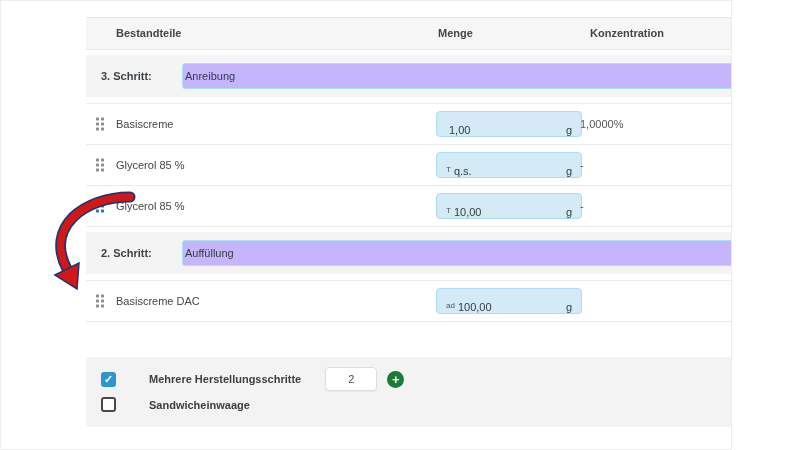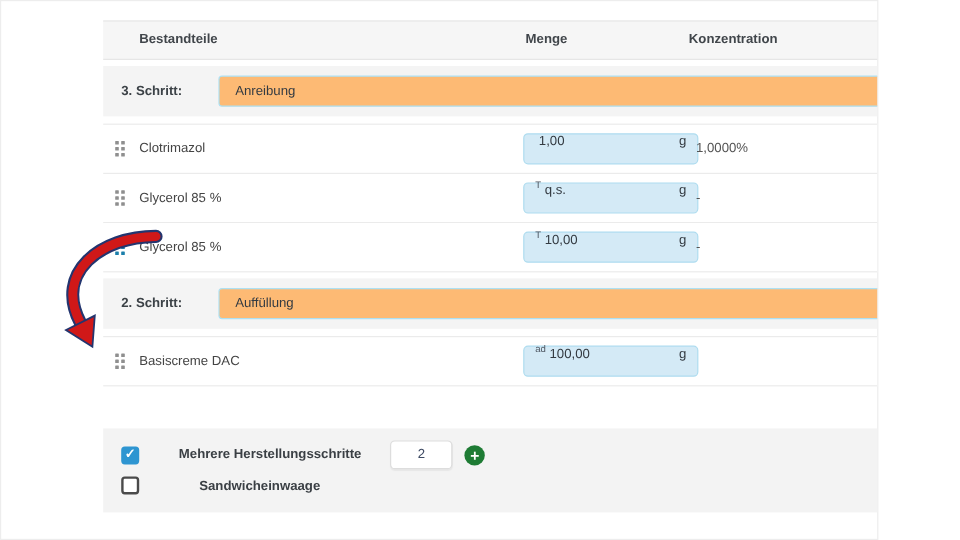--- a/index.html
+++ b/index.html
@@ -4,57 +4,57 @@
 <style>
   html,body{margin:0;padding:0;background:#fff;}
   .app{position:relative;width:732px;height:450px;background:#fff;border:1px solid #ededed;
        box-sizing:border-box;font-family:"Liberation Sans",sans-serif;font-size:11px;color:#333;overflow:hidden;}
 
   
   .tbl{position:absolute;left:85px;top:16px;width:680px;}
   .thead{position:relative;height:31px;background:#f6f6f6;border-top:1px solid #e6e6e6;
          border-bottom:1px solid #e6e6e6;font-weight:bold;color:#41464b;}
   .thead span{position:absolute;line-height:31px;}
-  .h-best{left:30px;} .h-menge{left:352px;} .h-konz{left:488px;} .h-akt{right:2px;}
+  .h-best{left:30px;} .h-menge{left:352px;} .h-konz{left:504px;} .h-akt{right:2px;}
 
   .row{position:relative;}
   .ing{height:40px;background:#fff;border-bottom:1px solid #ebebeb;}
   .ing.first{border-top:1px solid #ebebeb;}
   .vcell{position:absolute;top:50%;transform:translateY(-50%);}
 
   .handle{left:10px;display:grid;grid-template-columns:repeat(2,3px);grid-auto-rows:3px;gap:2px;cursor:grab;}
   .handle i{background:#8f8f8f;border-radius:0.5px;}
   .handle.active i{background:#1b7fab;}
 
   .name{left:30px;color:#444;}
 
   .qty{left:350px;width:146px;height:26px;box-sizing:border-box;background:#d4eaf6;
-       border:1px solid #aedcef;border-radius:4px;display:flex;align-items:flex-start;padding:0 9px;cursor:text;}
+       border:1px solid #aedcef;border-radius:4px;display:flex;align-items:flex-end;padding:0 9px;cursor:text;}
   .qty .prefix{font-size:8px;position:relative;top:-3px;margin-right:3px;color:#4c5560;}
   .qty .amount{flex:1;text-align:left;color:#343b42;}
   .qty .unit{color:#343b42;}
 
   .konz{left:494px;color:#555;}
 
   .kebab{right:14px;display:grid;grid-auto-rows:3px;gap:2px;cursor:pointer;background:none;border:none;padding:0;}
   .kebab i{width:3px;background:#1b7fab;border-radius:0.5px;}
 
   .step{height:42px;margin:5px 0 6px 0;background:#f4f4f4;display:flex;align-items:center;}
   .step-label{width:96px;padding-left:15px;font-weight:bold;color:#3c4247;box-sizing:border-box;}
-  .step-input{flex:1;margin-right:8px;height:24px;background:#fdba74;border:1px solid #ade0f2;
-              border-radius:3px;padding:0 13px;font-family:"Liberation Sans",sans-serif;font-size:11px;color:#343b42;outline:none;}
+  .step-input{flex:1;margin-right:8px;height:24px;background:#c4b5fd;border:1px solid #ade0f2;
+              border-radius:3px;padding:0 2px;font-family:"Liberation Sans",sans-serif;font-size:11px;color:#343b42;outline:none;}
 
   .total{height:34px;}
   .total .t-label{left:352px;font-weight:bold;color:#33383d;}
   .total .t-value{left:504px;color:#555;}
 
   
   .panel{position:absolute;left:85px;top:356px;width:680px;height:70px;background:#f3f3f3;}
   .cbrow{position:absolute;left:15px;display:flex;align-items:center;}
-  .cbrow1{top:10px;} .cbrow2{top:40px;gap:17px;}
+  .cbrow1{top:10px;} .cbrow2{top:40px;}
   .checkbox{width:15px;height:15px;border-radius:3px;box-sizing:border-box;flex:0 0 auto;cursor:pointer;}
   .checkbox.checked{background:#2e95d1;color:#fff;font-size:11px;line-height:15px;text-align:center;font-weight:bold;}
   .checkbox.unchecked{background:#fff;border:2px solid #4a4a4a;}
   .cb-label{margin-left:9px;font-weight:bold;color:#3a3f44;padding-left:24px;}
   .count-input{margin-left:24px;width:52px;height:24px;box-sizing:border-box;text-align:center;
                border:1px solid #ddd;border-radius:4px;background:#fff;color:#3d4a63;
                font-family:"Liberation Sans",sans-serif;font-size:11px;box-shadow:0 1px 1px rgba(0,0,0,0.05);outline:none;}
   .plus-btn{margin-left:10px;width:17px;height:17px;border-radius:50%;background:#1e7b34;color:#fff;
             border:none;font-size:13px;line-height:15px;font-weight:bold;text-align:center;padding:0;cursor:pointer;}
 
@@ -81,21 +81,21 @@
 
     <div class="row ing first">
       <span class="vcell handle">
           <i></i>
           <i></i>
           <i></i>
           <i></i>
           <i></i>
           <i></i>
         </span>
-      <span class="vcell name">Clotrimazol</span>
+      <span class="vcell name">Basiscreme</span>
       <div class="vcell qty">
         <span class="prefix"></span>
         <span class="amount">1,00</span>
         <span class="unit">g</span>
       </div>
       <span class="vcell konz">1,0000%</span>
     </div>
 
     <div class="row ing">
       <span class="vcell handle">

